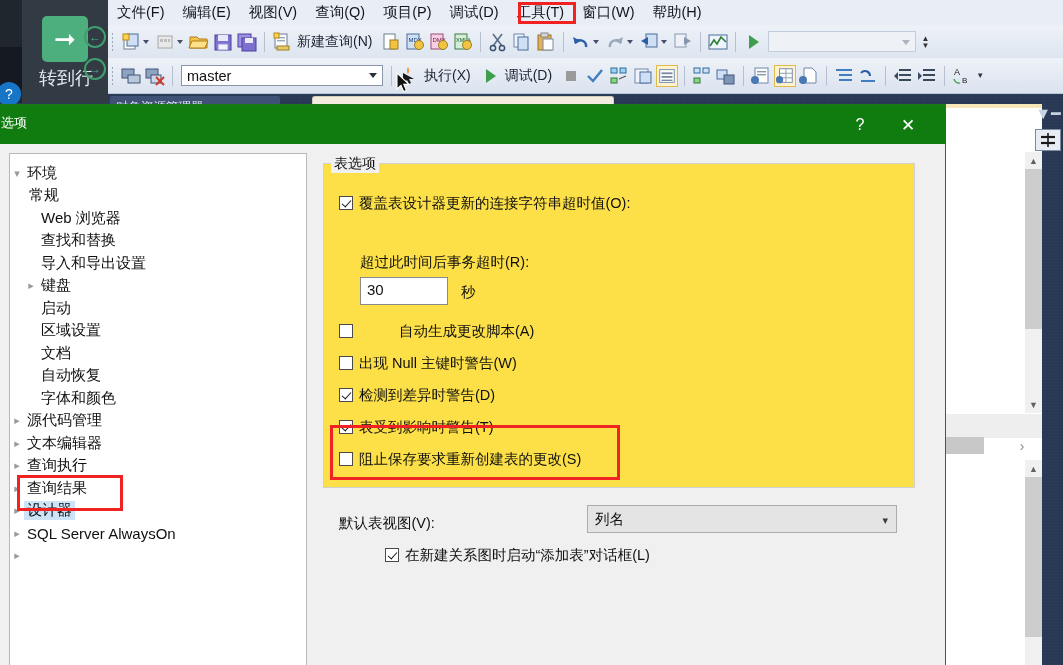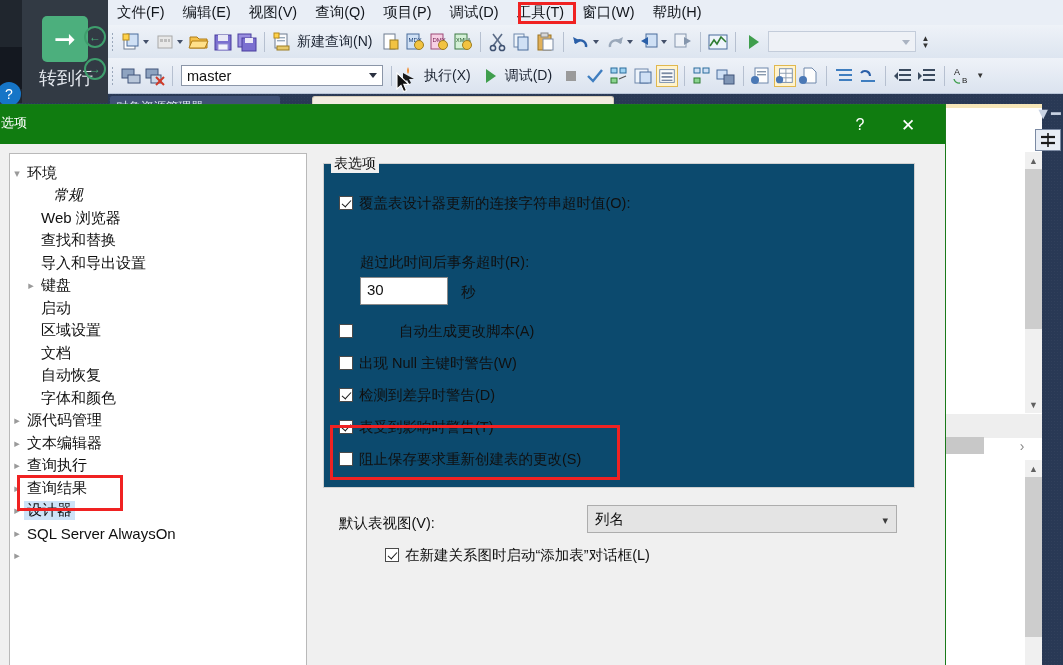--- a/index.html
+++ b/index.html
@@ -98,21 +98,21 @@
   
   .tree{position:absolute;left:16px;top:48px;width:298px;height:560px;
         background:#fff;border:1px solid #b9b9b9;box-sizing:border-box;overflow:hidden;}
   .tnode{display:flex;align-items:center;height:22.5px;font-size:15px;color:#101010;
          white-space:nowrap;}
   .tnode .arw{width:14px;text-align:center;color:#9a9a9a;font-size:11px;flex:none;}
   .tnode .lbl{padding:0 3px;}
   .tnode.sel .lbl{background:#cde3f7;}
   
   .opt-pane{position:absolute;left:330px;top:48px;width:604px;height:560px;}
-  .group{position:absolute;border:1px solid #d0d0d0;background:#0c4a6e;box-sizing:border-box;}
+  .group{position:absolute;border:1px solid #d0d0d0;background:#fde047;box-sizing:border-box;}
   .group-title{position:absolute;top:-9px;left:7px;background:#f0f0f0;padding:0 3px;
                font-size:14px;color:#111;}
   .cbrow{position:absolute;display:flex;align-items:flex-start;font-size:14.5px;color:#101010;
          white-space:nowrap;}
   .cbox{width:14px;height:14px;border:1px solid #4a4a4a;background:#fff;margin-right:6px;
         position:relative;flex:none;box-sizing:border-box;top:2px;}
   .cbox.checked::after{content:"";position:absolute;left:3.5px;top:0.5px;width:4px;height:8px;
         border:solid #1a1a1a;border-width:0 1.6px 1.6px 0;transform:rotate(42deg);}
   .num-input{position:absolute;width:88px;height:28px;background:#fff;border:1px solid #8a8a8a;
              box-sizing:border-box;font-size:15px;color:#111;padding:3px 0 0 6px;}
@@ -498,21 +498,21 @@
     <div class="dlg-help">?</div>
     <div class="dlg-close">✕</div>
   </div>
 
   <div class="tree">
     <div style="padding:8px 0 0 0;">
       <div class="tnode">
           <span class="arw">▾</span>
           <span class="lbl">环境</span>
         </div>
-      <div class="tnode" style="padding-left:40px;font-style:italic;">
+      <div class="tnode" style="padding-left:16px;">
           <span class="lbl">常规</span>
         </div>
       <div class="tnode" style="padding-left:28px;">
           <span class="lbl">Web 浏览器</span>
         </div>
       <div class="tnode" style="padding-left:28px;">
           <span class="lbl">查找和替换</span>
         </div>
       <div class="tnode" style="padding-left:28px;">
           <span class="lbl">导入和导出设置</span>

